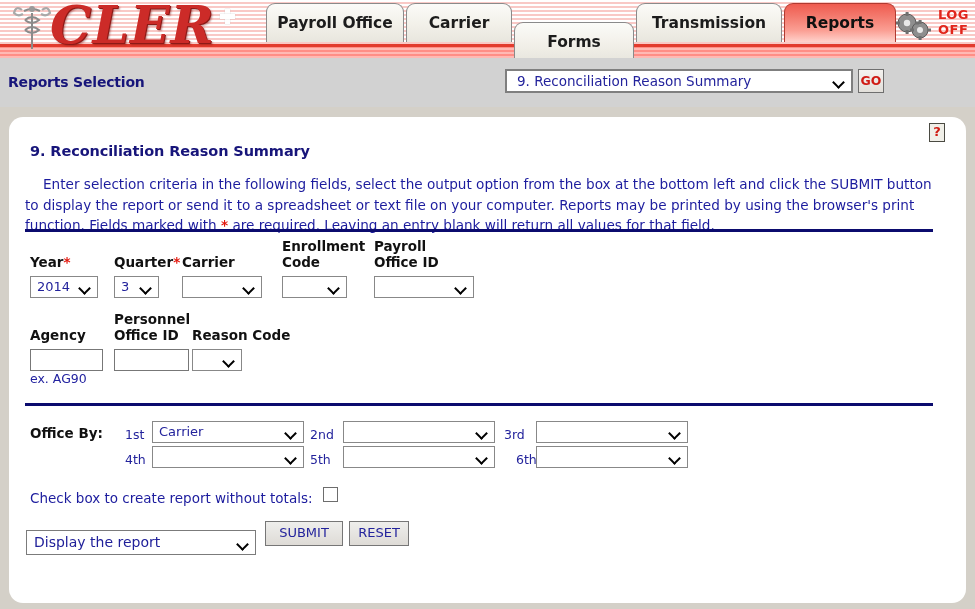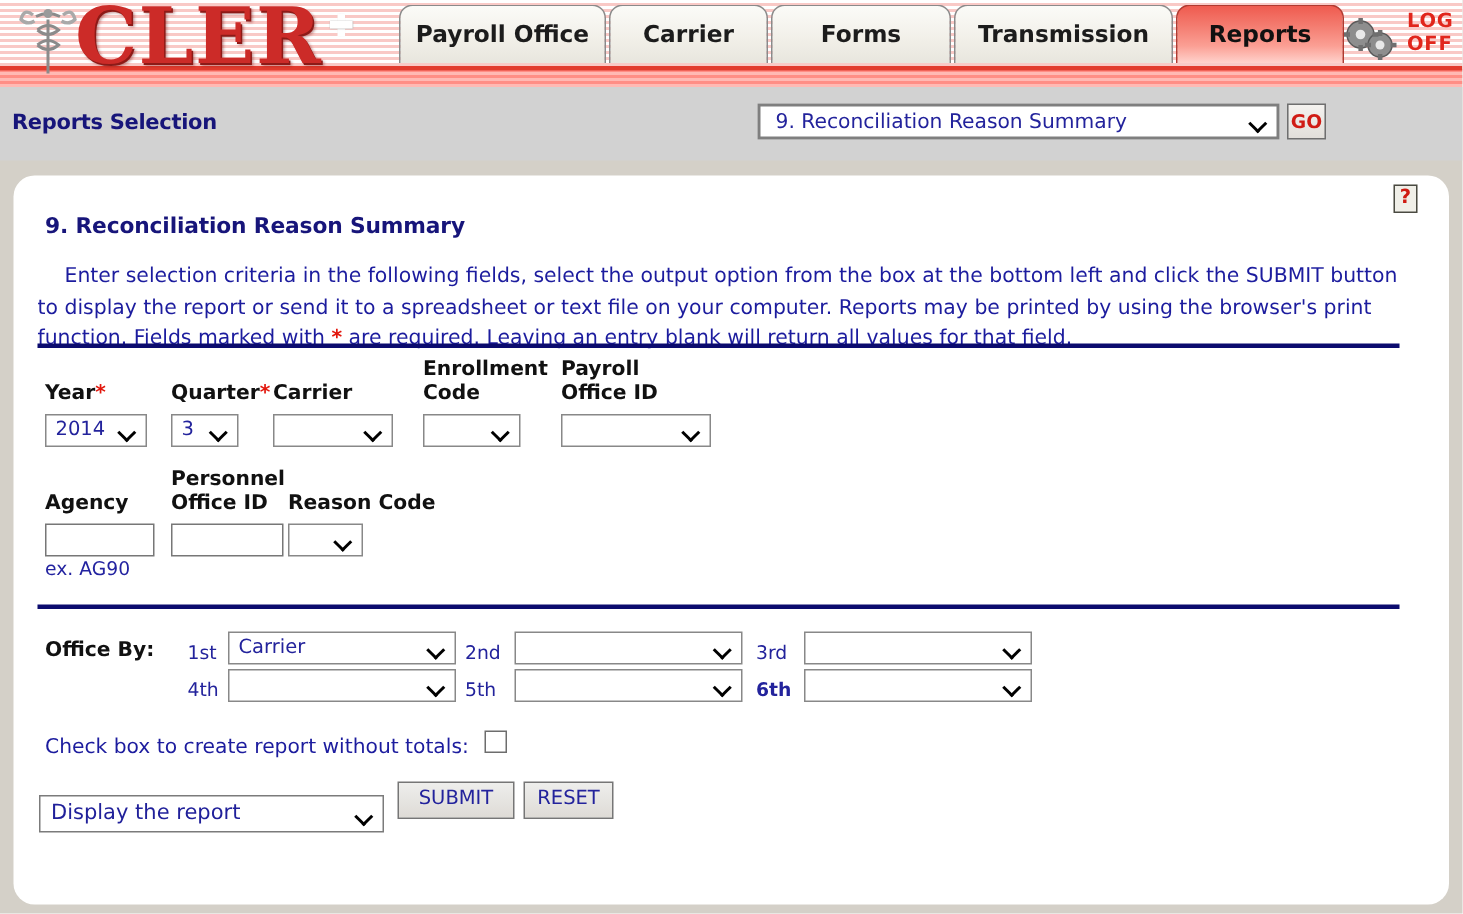--- a/index.html
+++ b/index.html
@@ -41,21 +41,21 @@
   .header-baseline {
     position: absolute;
     left: 0; bottom: 11px; width: 975px; height: 3px;
     background: #e23b2e;
   }
 
   
   .logo-wrap {
     position: absolute;
     left: 8px; top: 1px;
-    width: 250px; height: 44px;
+    width: 250px; height: 44px; font-style: italic;
   }
   .caduceus {
     position: absolute;
     left: 2px; top: 2px;
     width: 44px; height: 48px;
   }
   .cler-text {
     position: absolute;
     left: 42px; top: -4px;
     font-family: "DejaVu Serif", serif;
@@ -106,21 +106,21 @@
   }
   .tab.active {
     background: linear-gradient(to bottom, #ef5b4f 0%, #f47c70 35%, #fb9f94 70%, #ffd2cc 100%);
     border: 1px solid #b03a30;
     border-bottom: none;
     color: #111;
     z-index: 5;
   }
   .tab-payroll      { left: 0px;   width: 138px; }
   .tab-carrier      { left: 140px; width: 106px; }
-  .tab-forms        { left: 248px; width: 120px; }
+  .tab-forms        { left: 248px; width: 120px; margin-top: 19px; }
   .tab-transmission { left: 370px; width: 146px; }
   .tab-reports      { left: 518px; width: 112px; }
 
   .gears {
     position: absolute;
     left: 893px; top: 12px;
     width: 40px; height: 28px;
   }
   .logoff {
     position: absolute;
@@ -523,21 +523,21 @@
     <span></span>
     <span class="chev"></span>
   </div>
 
   <div class="ord-num" style="left:301px; top:335px;">5th</div>
   <div class="sel ord-sel" style="left:334px; top:329px;">
     <span></span>
     <span class="chev"></span>
   </div>
 
-  <div class="ord-num" style="left:495px; top:335px;font-weight:bold;">6th</div>
+  <div class="ord-num" style="left:507px; top:335px;">6th</div>
   <div class="sel ord-sel" style="left:527px; top:329px;">
     <span></span>
     <span class="chev"></span>
   </div>
 
   <div class="cb-label">Check box to create report without totals:</div>
   <div class="checkbox"></div>
 
   <div class="out-sel">
     <span>Display the report</span>

